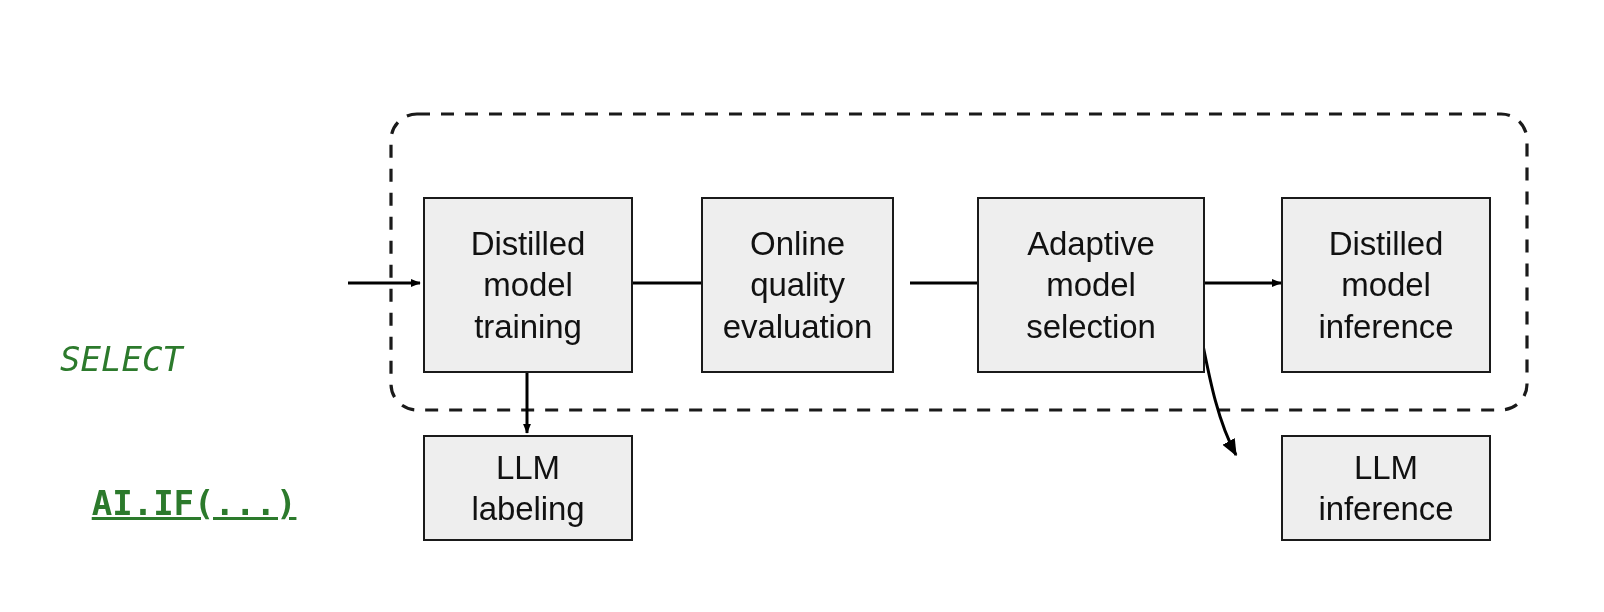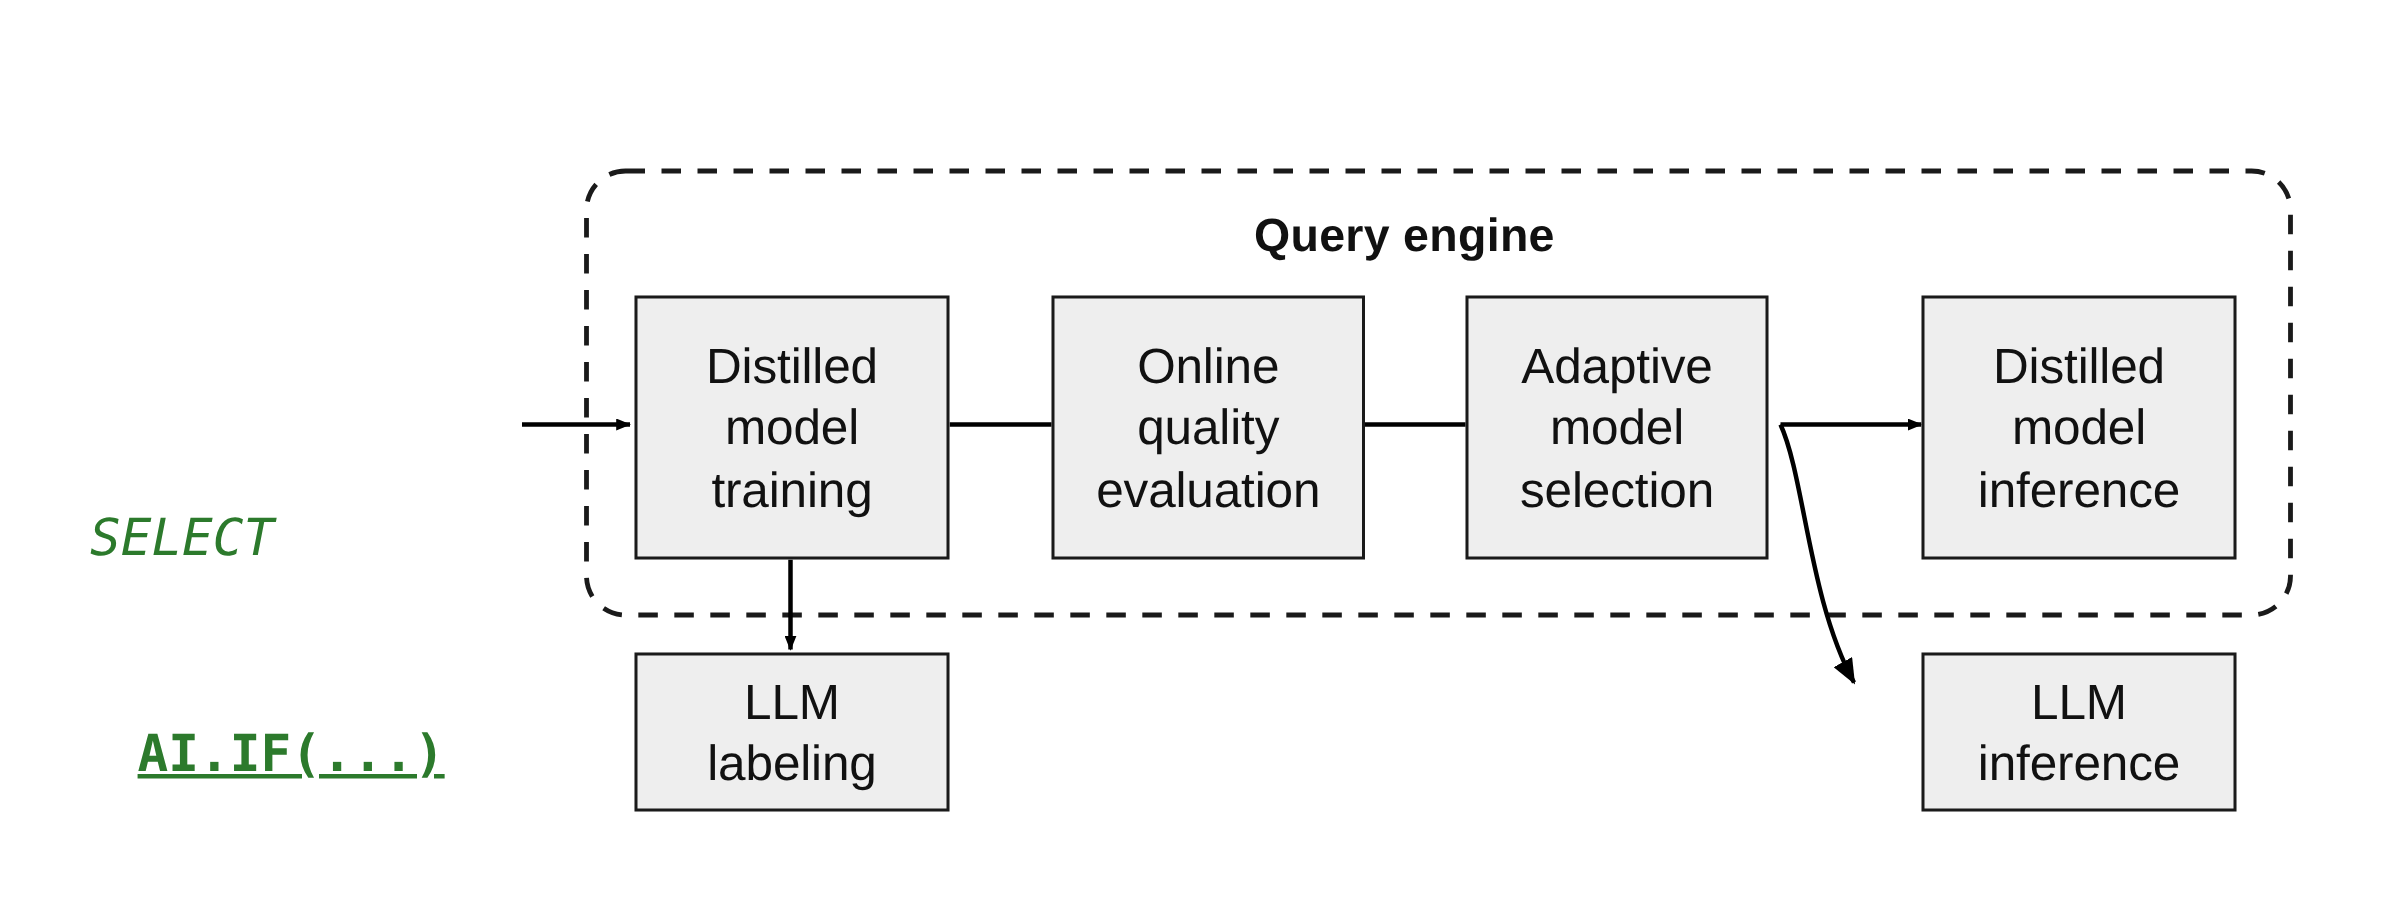--- a/index.html
+++ b/index.html
@@ -87,31 +87,30 @@
     <line x1="527" y1="373" x2="527" y2="433" stroke="#000000" stroke-width="3" marker-end="url(#arrowhead)"></line>
 
     <path d="M1187,283 C1203,318 1206,400 1236,455" fill="none" stroke="#000000" stroke-width="3" marker-end="url(#arrowhead-curve)"></path>
   </svg>
 
   <div class="sql-block" style="left:60px; top:238px;">
     <div class="sql-line-1">SELECT</div>
     <div class="sql-line-2">AI.IF(...)</div>
   </div>
 
-  <div class="group-title" style="left:836px; top:139px;">Query engine</div>
 
   <div class="node-box" style="left:423px; top:197px; width:210px; height:176px;">Distilled
 model
 training</div>
 
-  <div class="node-box" style="left:701px; top:197px; width:209px; height:176px;">Online
+  <div class="node-box" style="left:701px; top:197px; width:193px; height:176px;">Online
 quality
 evaluation</div>
 
-  <div class="node-box" style="left:977px; top:197px; width:202px; height:176px;">Adaptive
+  <div class="node-box" style="left:977px; top:197px; width:228px; height:176px;">Adaptive
 model
 selection</div>
 
   <div class="node-box" style="left:1281px; top:197px; width:210px; height:176px;">Distilled
 model
 inference</div>
 
   <div class="node-box" style="left:423px; top:435px; width:210px; height:106px;">LLM
 labeling</div>
 

